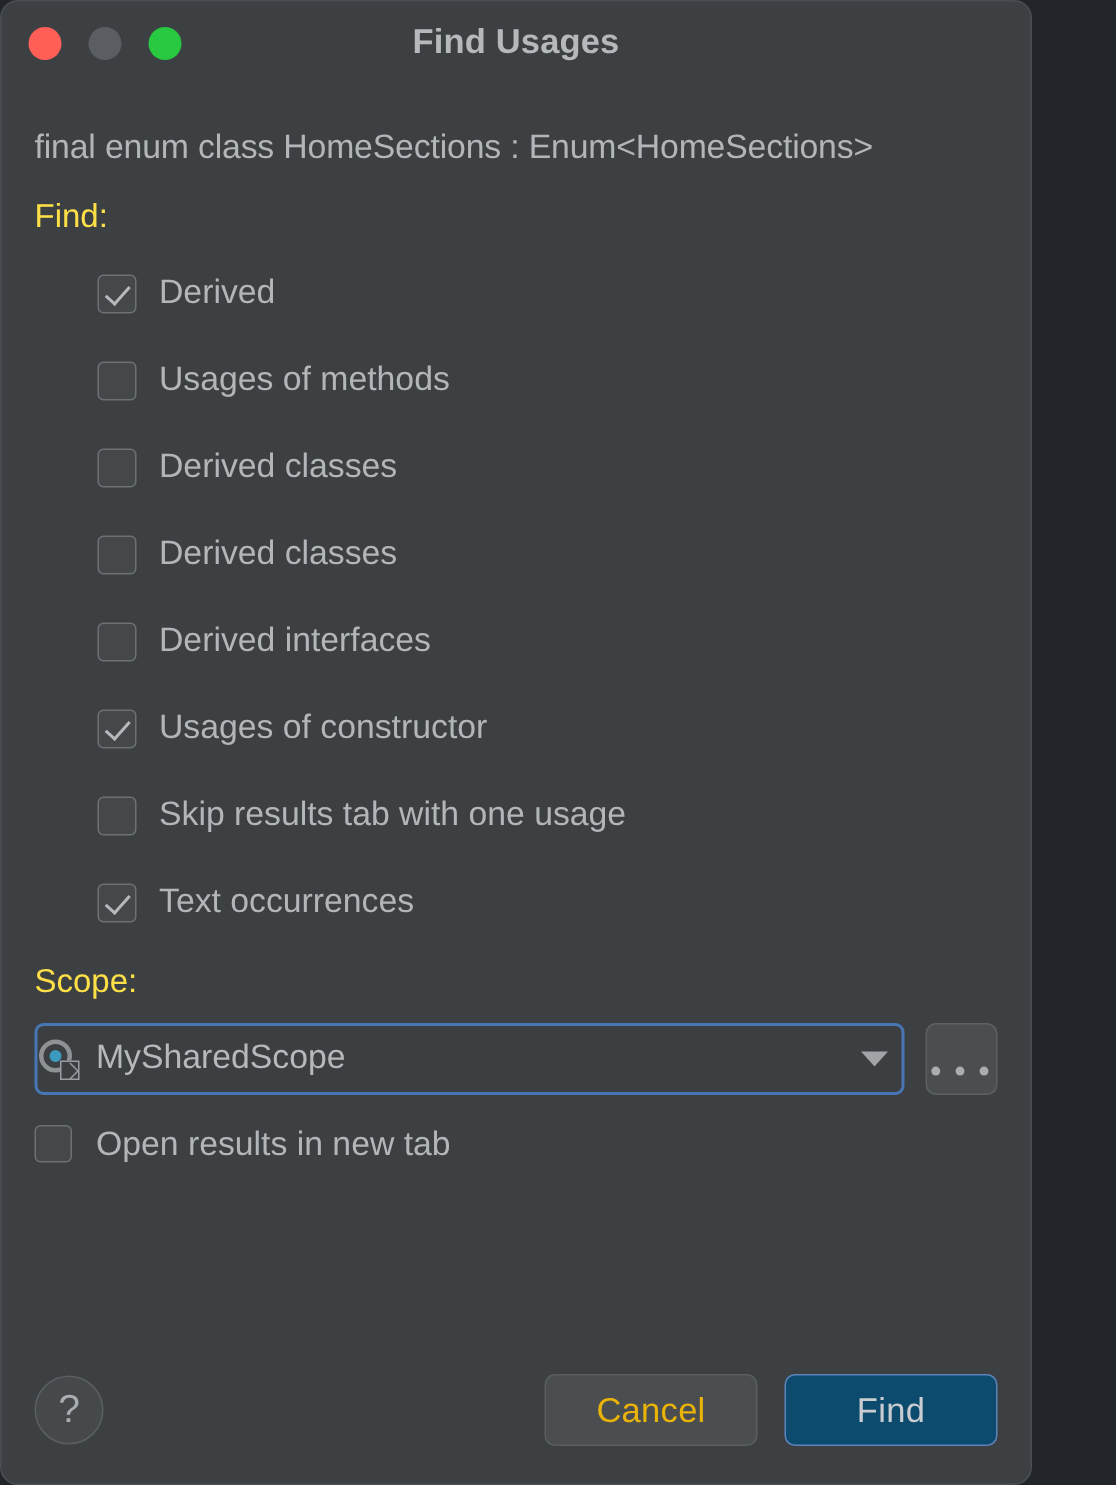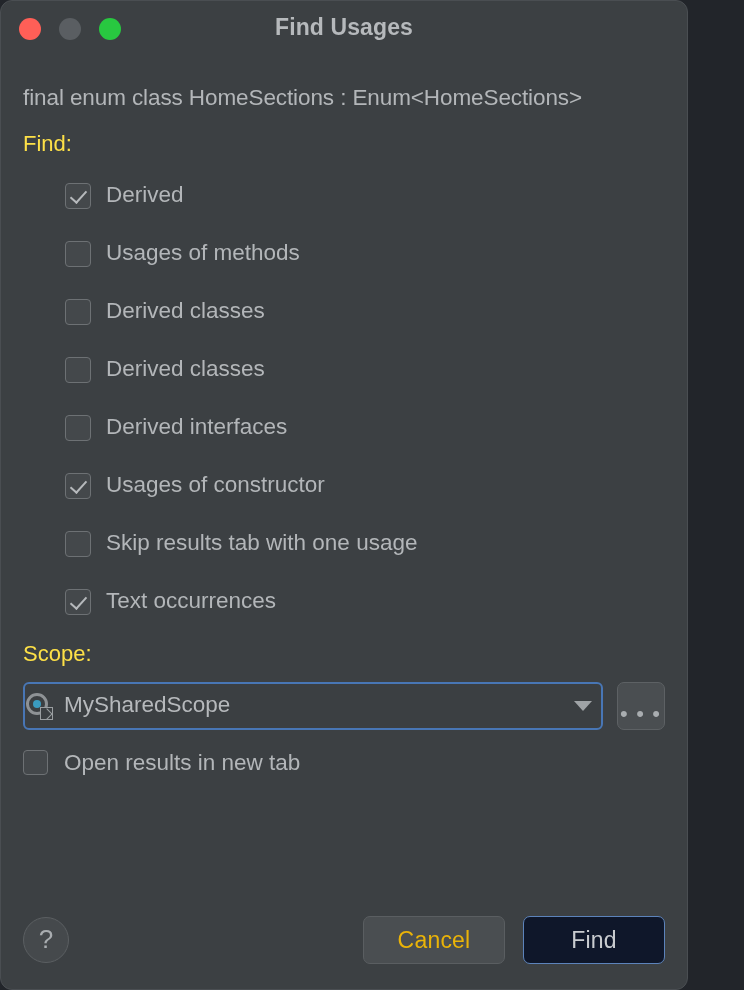--- a/index.html
+++ b/index.html
@@ -256,21 +256,21 @@
     align-items: center;
     justify-content: center;
     letter-spacing: 0.2px;
   }
   #cancel-button {
     background: #4a4e51;
     border: 1.5px solid #5a5e61;
     margin-right: 18px;
   }
   #find-button {
-    background: #0f172a;
+    background: #0c4a6e;
     border: 1.5px solid #5c83bb;
     color: #c9ccd0;
   }
 </style>
 </head>
 <body>
 
 <div id="dialog">
 
   <div id="titlebar">

